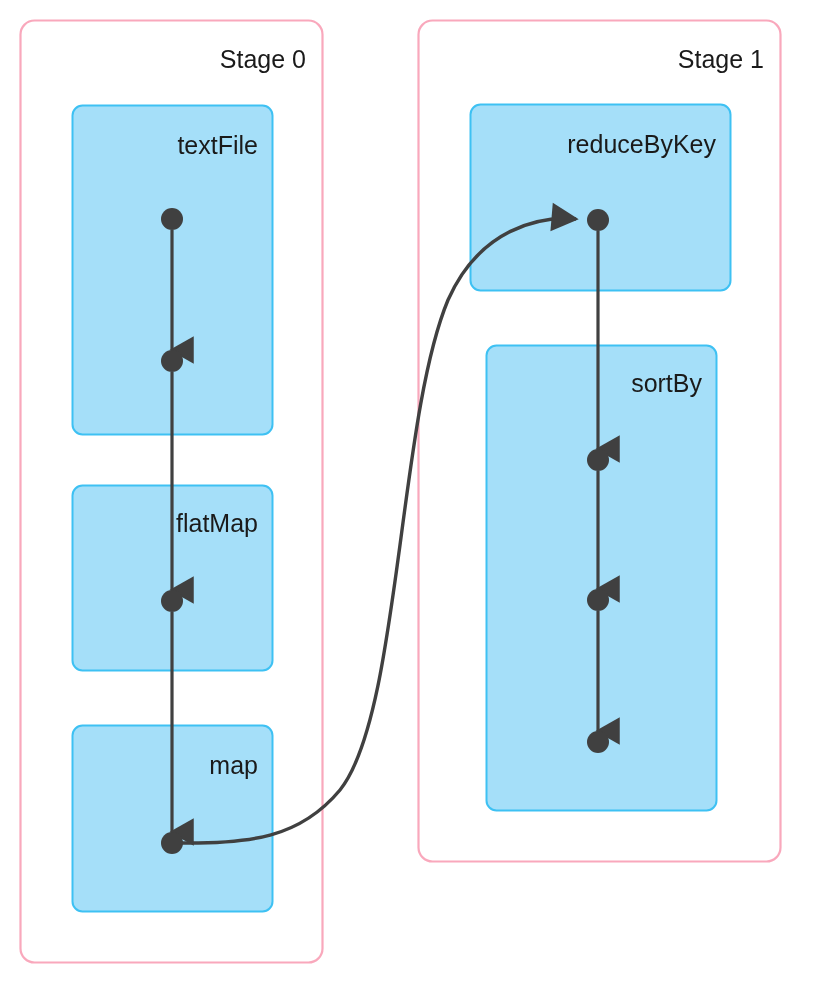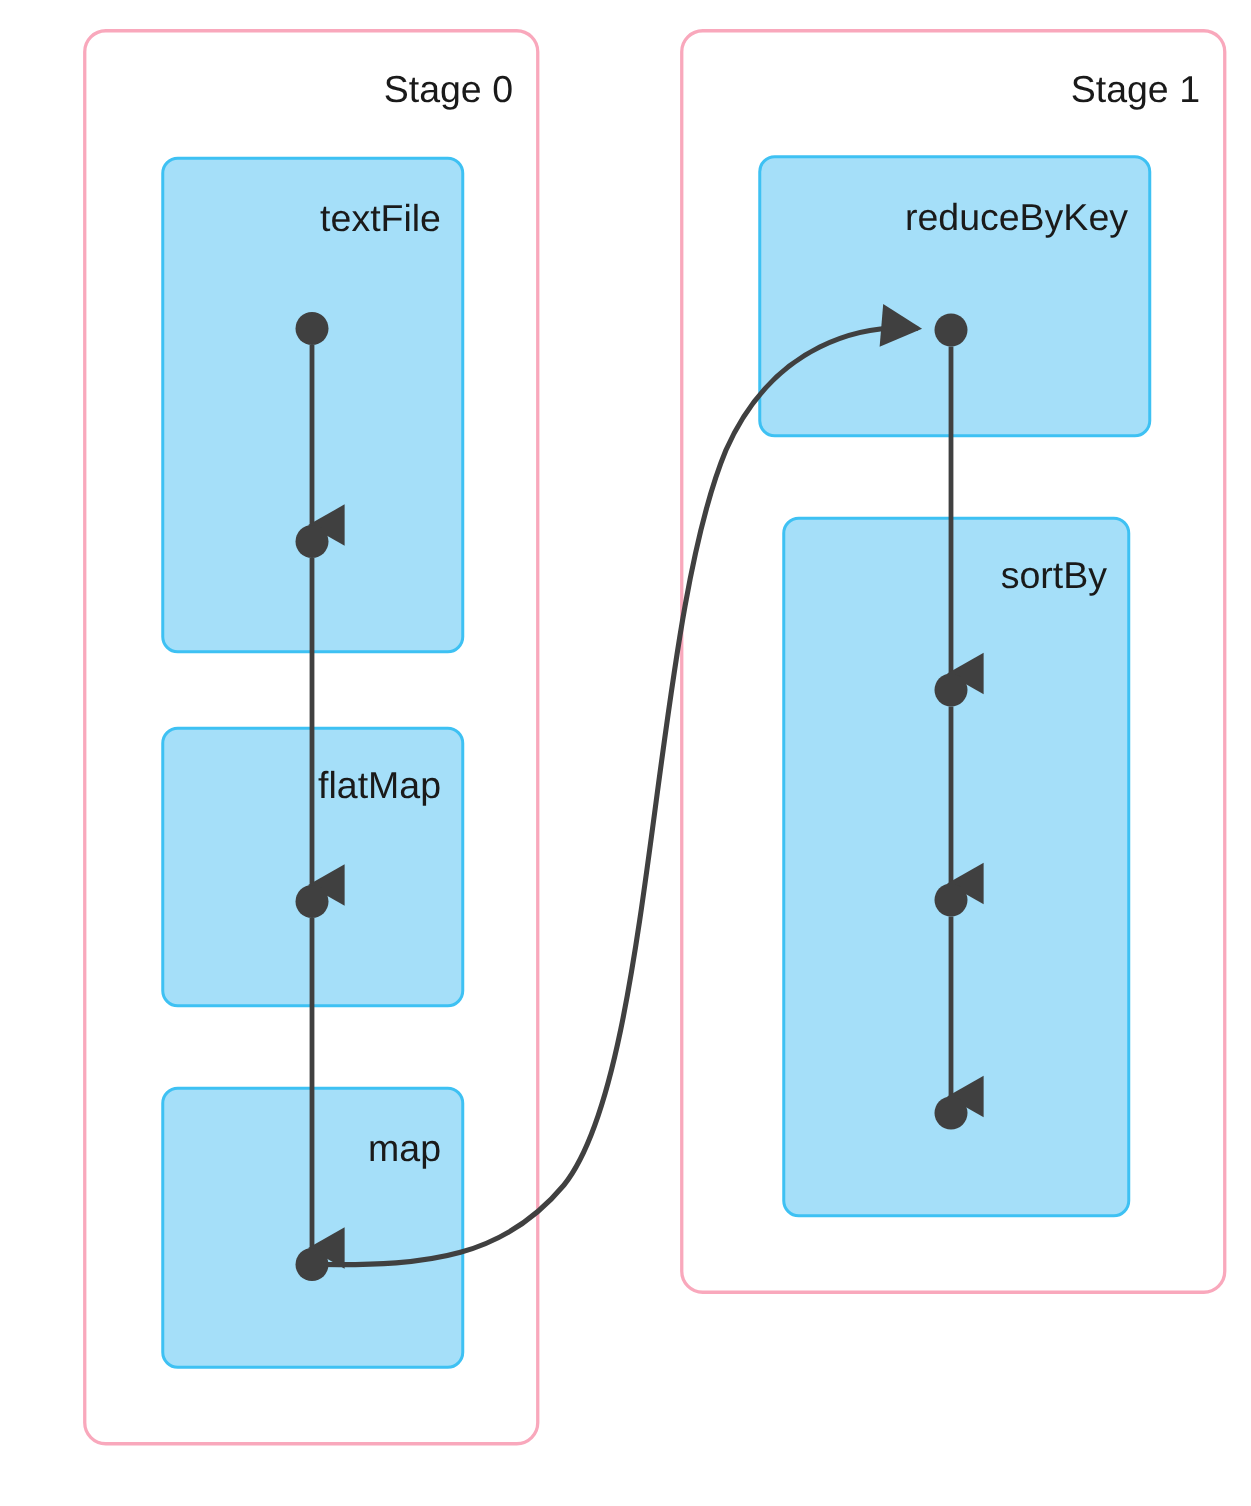--- a/index.html
+++ b/index.html
@@ -12,21 +12,20 @@
     width: 834px;
     height: 1004px;
     font-family: "Liberation Sans", sans-serif;
     overflow: hidden;
   }
   #dag-root {
     position: relative;
     width: 711px;
     height: 1004px;
     background: #ffffff;
-    margin-left: 36px;
   }
   #dag-svg {
     position: absolute;
     top: 0;
     left: 0;
     width: 834px;
     height: 1004px;
     display: block;
   }
   .stage-label {

